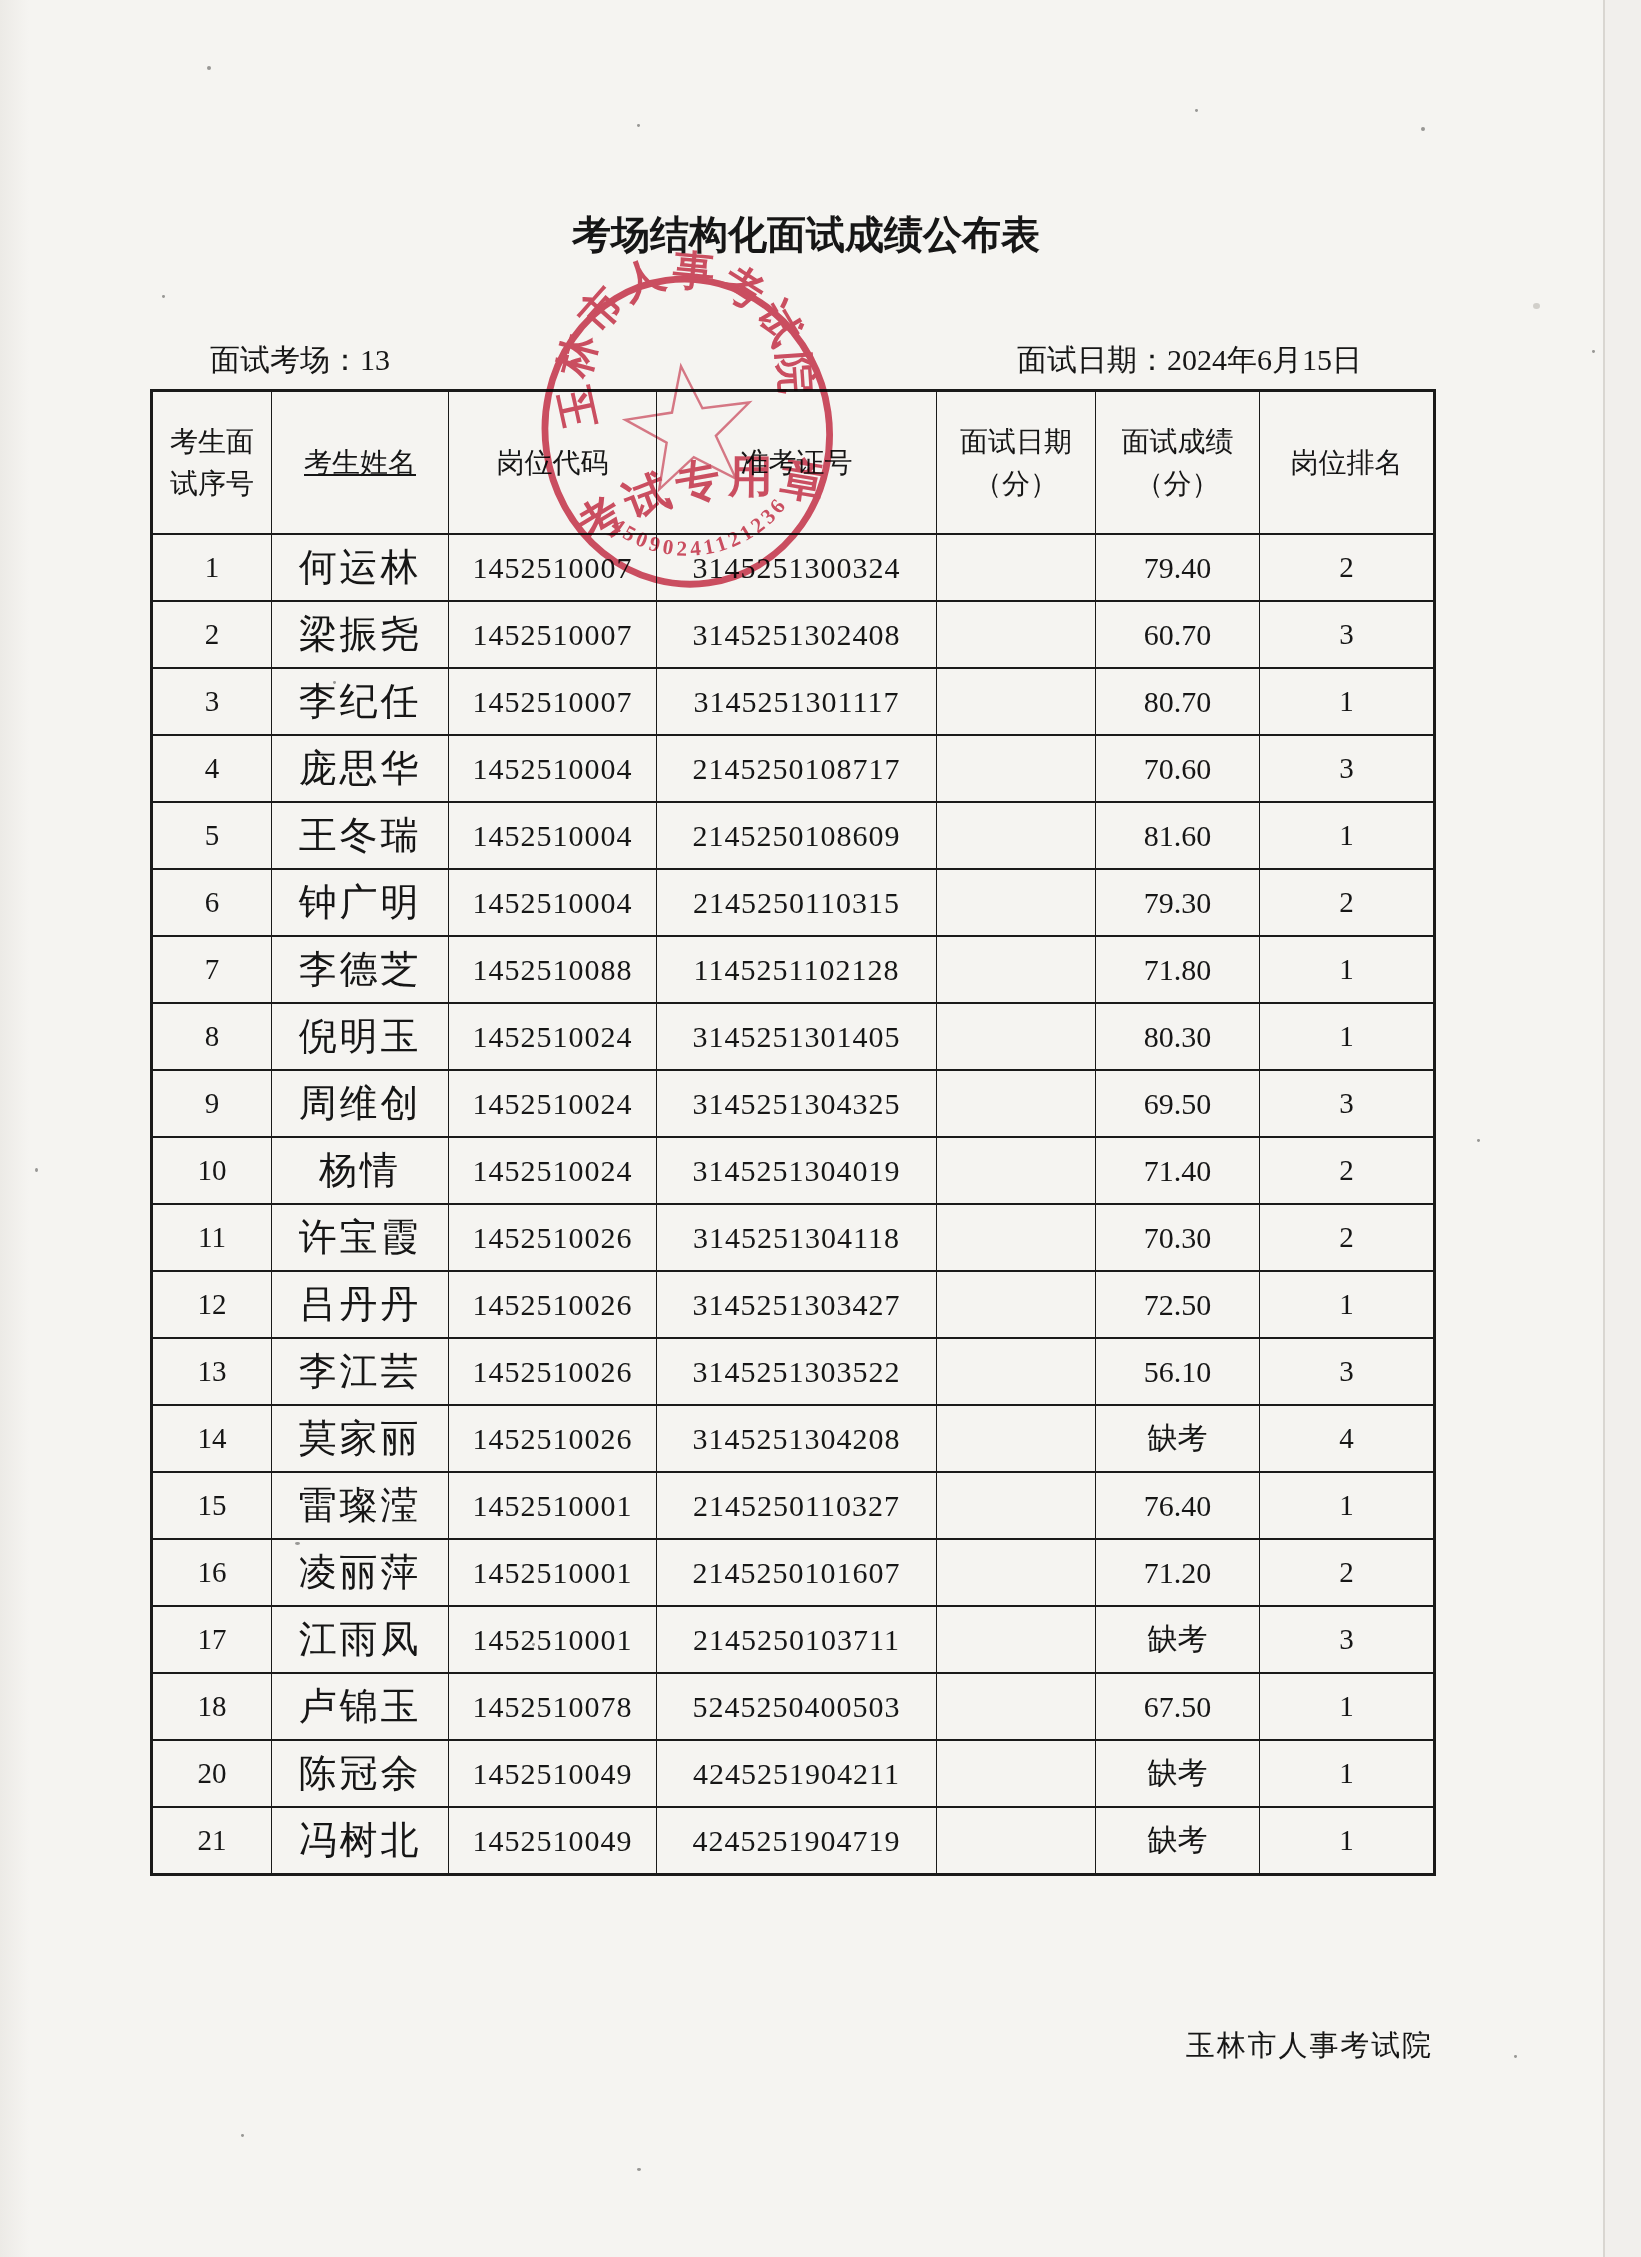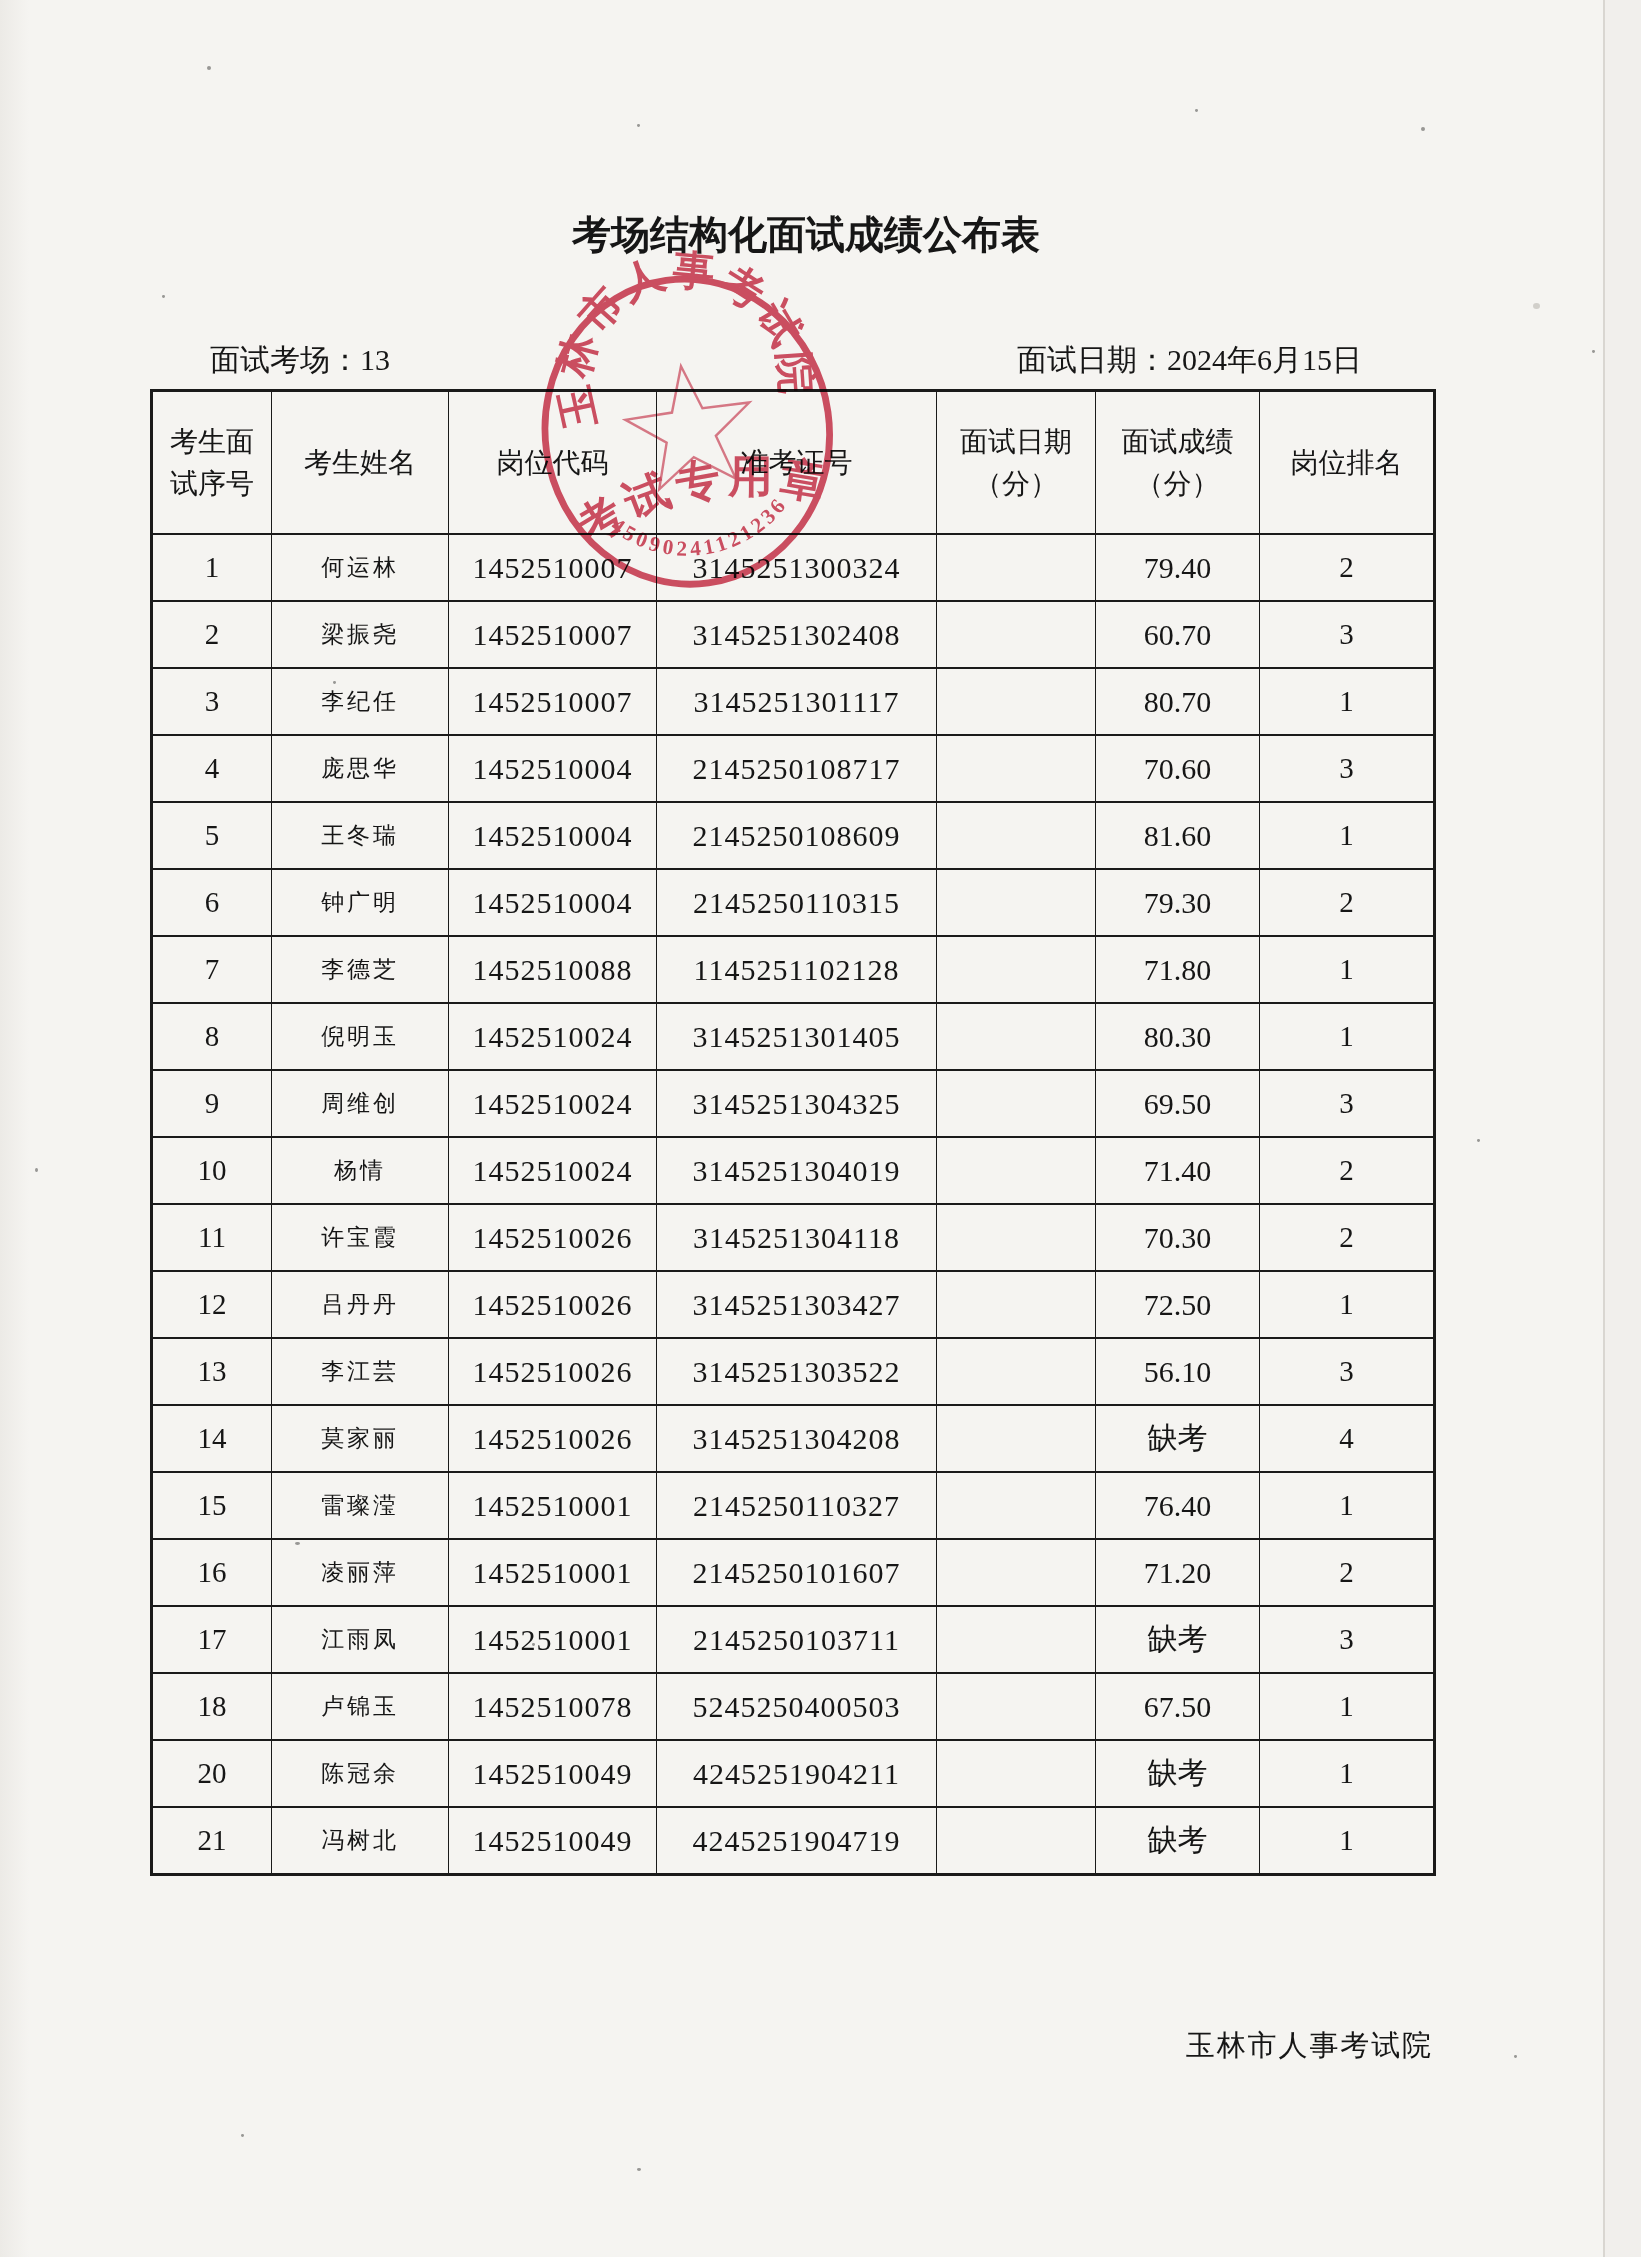--- a/index.html
+++ b/index.html
@@ -28,24 +28,24 @@
     border:3.9px solid #1a1a1a;
   }
   table.score th, table.score td{
     border-left:1.9px solid #1a1a1a;border-right:1.9px solid #1a1a1a;
     border-top:2.9px solid #1a1a1a;border-bottom:2.9px solid #1a1a1a;
     text-align:center;vertical-align:middle;padding:0;
     font-weight:400;
   }
   table.score thead th{height:141px;font-size:28px;line-height:1.5;white-space:pre-line;}
   table.score tbody td{height:65px;}
-  .c0{width:120px;} .c1{width:177px;} .c2{width:208px;margin-left:40px;} .c3{width:280px;}
+  .c0{width:120px;} .c1{width:177px;text-decoration:underline;} .c2{width:208px;margin-left:40px;} .c3{width:280px;}
   .c4{width:159px;} .c5{width:164px;} .c6{width:175px;}
   td.col-seq{font-size:29px;}
-  td.col-name{font-size:23px;letter-spacing:2.9px;}
+  td.col-name{font-size:38px;letter-spacing:2.9px;}
   td.col-code,td.col-ticket{font-size:30px;letter-spacing:1px;}
   td.col-ded{font-size:29px;}
   td.col-score{font-size:30px;margin-top:27px;}
   td.col-rank{font-size:29px;}
 
   .footer{
     position:absolute;left:1062px;top:2026px;width:371px;
     text-align:right;font-size:29px;letter-spacing:1.9px;white-space:nowrap;
   }
 

